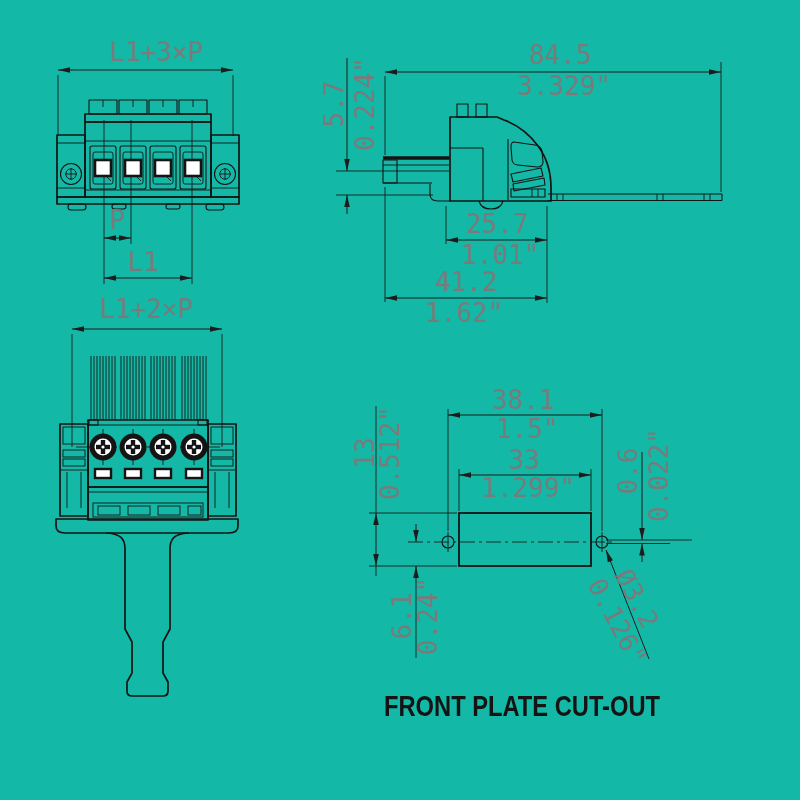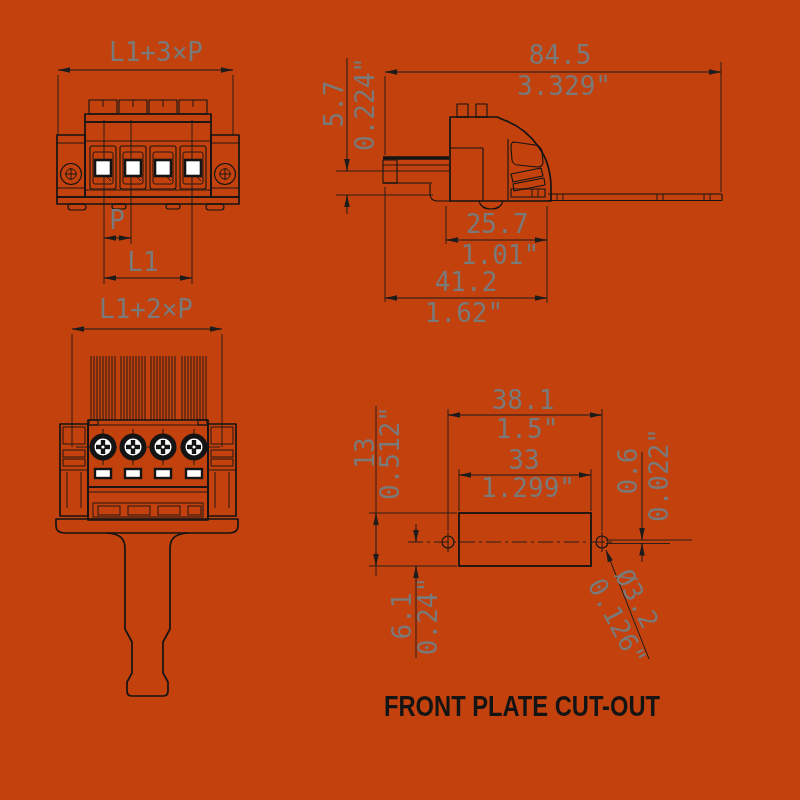--- a/index.html
+++ b/index.html
@@ -1,16 +1,16 @@
 <!DOCTYPE html>
 <html><head>
 <meta charset="utf-8">
 <style>
   html,body{margin:0;padding:0;background:#ffffff;}
-  #stage{position:relative;width:800px;height:800px;background:#c2410c;overflow:hidden;}
+  #stage{position:relative;width:800px;height:800px;background:#14b8a6;overflow:hidden;}
   svg{display:block;}
   .outline{fill:none;stroke:#141414;stroke-width:1.7;stroke-linejoin:round;stroke-linecap:round;}
   .detail{fill:none;stroke:#141414;stroke-width:1.1;stroke-linejoin:round;}
   .thin{fill:none;stroke:#141414;stroke-width:0.9;}
   .thickbar{fill:none;stroke:#141414;stroke-width:3.6;}
   .dim{fill:none;stroke:#1c1c1c;stroke-width:1;}
   .ext{fill:none;stroke:#1c1c1c;stroke-width:0.9;}
   .cl{fill:none;stroke:#1c1c1c;stroke-width:0.9;stroke-dasharray:15 4 3 4;}
   .dimtext{font-family:"DejaVu Sans Mono","Liberation Mono",monospace;font-size:26px;fill:#7a7a7a;}
   .title{font-family:"Liberation Sans","DejaVu Sans",sans-serif;font-weight:600;font-size:30px;fill:#141414;}

